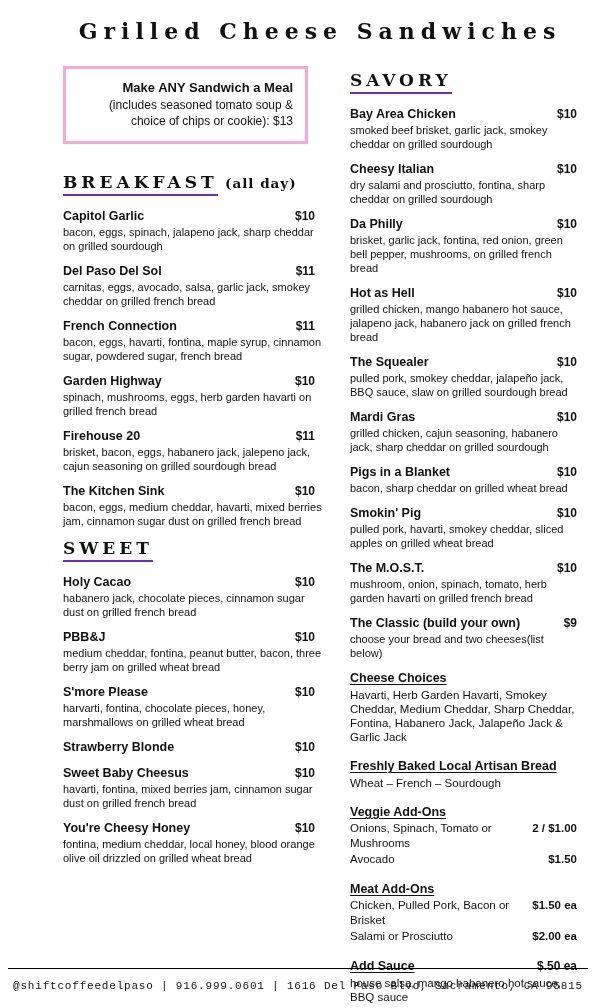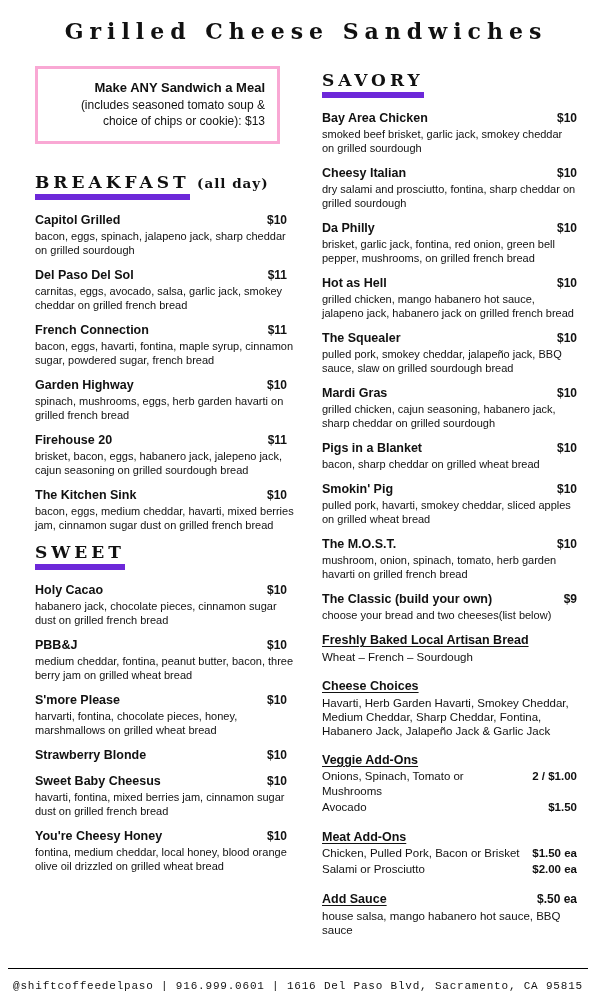--- a/index.html
+++ b/index.html
@@ -3,21 +3,21 @@
 <meta charset="utf-8">
 <style>
   * { margin: 0; padding: 0; box-sizing: border-box; }
   html, body { background: #ffffff; }
   body {
     width: 612px; height: 1008px;
     position: relative; overflow: hidden;
     color: #111;
     font-family: "Liberation Sans", sans-serif;
   }
-  .page { width: 612px; height: 1008px; position: relative; }
+  .page { width: 612px; height: 1008px; position: relative; padding-left: 28px; }
 
   .title {
     font-family: "DejaVu Serif", serif;
     font-weight: 700;
     font-size: 22px;
     letter-spacing: 6px;
     text-align: center;
     padding-top: 18px;
     margin-bottom: 22px;
     white-space: nowrap;
@@ -40,21 +40,21 @@
   .meal-body .bold { font-weight: 400; }
 
   
   .section-head { margin-bottom: 12px; margin-top: 4px; }
   .section-title {
     display: inline-block;
     font-family: "DejaVu Serif", serif;
     font-weight: 700;
     font-size: 17px;
     letter-spacing: 4px;
-    border-bottom: 6px solid #6d28d9;
+    border-bottom: 2px solid #6d28d9;
     padding-bottom: 2px;
     white-space: nowrap;
   }
   .section-suffix {
     font-family: "DejaVu Serif", serif;
     font-weight: 700;
     font-size: 13.5px;
     letter-spacing: 1px;
     margin-left: 3px;
   }
@@ -110,21 +110,21 @@
 
       <div class="section">
         <div class="section-head">
           <span class="section-title">BREAKFAST</span>
           <span class="section-suffix">(all day)</span>
         </div>
         <div class="items">
 
             <div class="item">
               <div class="item-head">
-                <span class="item-name">Capitol Grilled</span>
+                <span class="item-name">Capitol Garlic</span>
                 <span class="item-price">$10</span>
               </div>
               <div class="item-desc">bacon, eggs, spinach, jalapeno jack, sharp cheddar on grilled sourdough</div>
             </div>
 
             <div class="item">
               <div class="item-head">
                 <span class="item-name">Del Paso Del Sol</span>
                 <span class="item-price">$11</span>
               </div>
@@ -309,30 +309,30 @@
               </div>
               <div class="item-desc">choose your bread and two cheeses(list below)</div>
             </div>
           </div>
       </div>
 
       <div class="extras">
 
         <div class="extra">
           <div class="extra-head">
+            <span class="extra-title">Cheese Choices</span>
+          </div>
+          <div class="extra-desc">Havarti, Herb Garden Havarti, Smokey Cheddar, Medium Cheddar, Sharp Cheddar, Fontina, Habanero Jack, Jalapeño Jack &amp; Garlic Jack</div>
+        </div>
+
+        <div class="extra">
+          <div class="extra-head">
             <span class="extra-title">Freshly Baked Local Artisan Bread</span>
           </div>
           <div class="extra-desc">Wheat – French – Sourdough</div>
-        </div>
-
-        <div class="extra">
-          <div class="extra-head">
-            <span class="extra-title">Cheese Choices</span>
-          </div>
-          <div class="extra-desc">Havarti, Herb Garden Havarti, Smokey Cheddar, Medium Cheddar, Sharp Cheddar, Fontina, Habanero Jack, Jalapeño Jack &amp; Garlic Jack</div>
         </div>
 
         <div class="extra">
           <div class="extra-head">
             <span class="extra-title">Veggie Add-Ons</span>
           </div>
           <div>
 
               <div class="extra-row">
                 <span class="row-label">Onions, Spinach, Tomato or Mushrooms</span>

